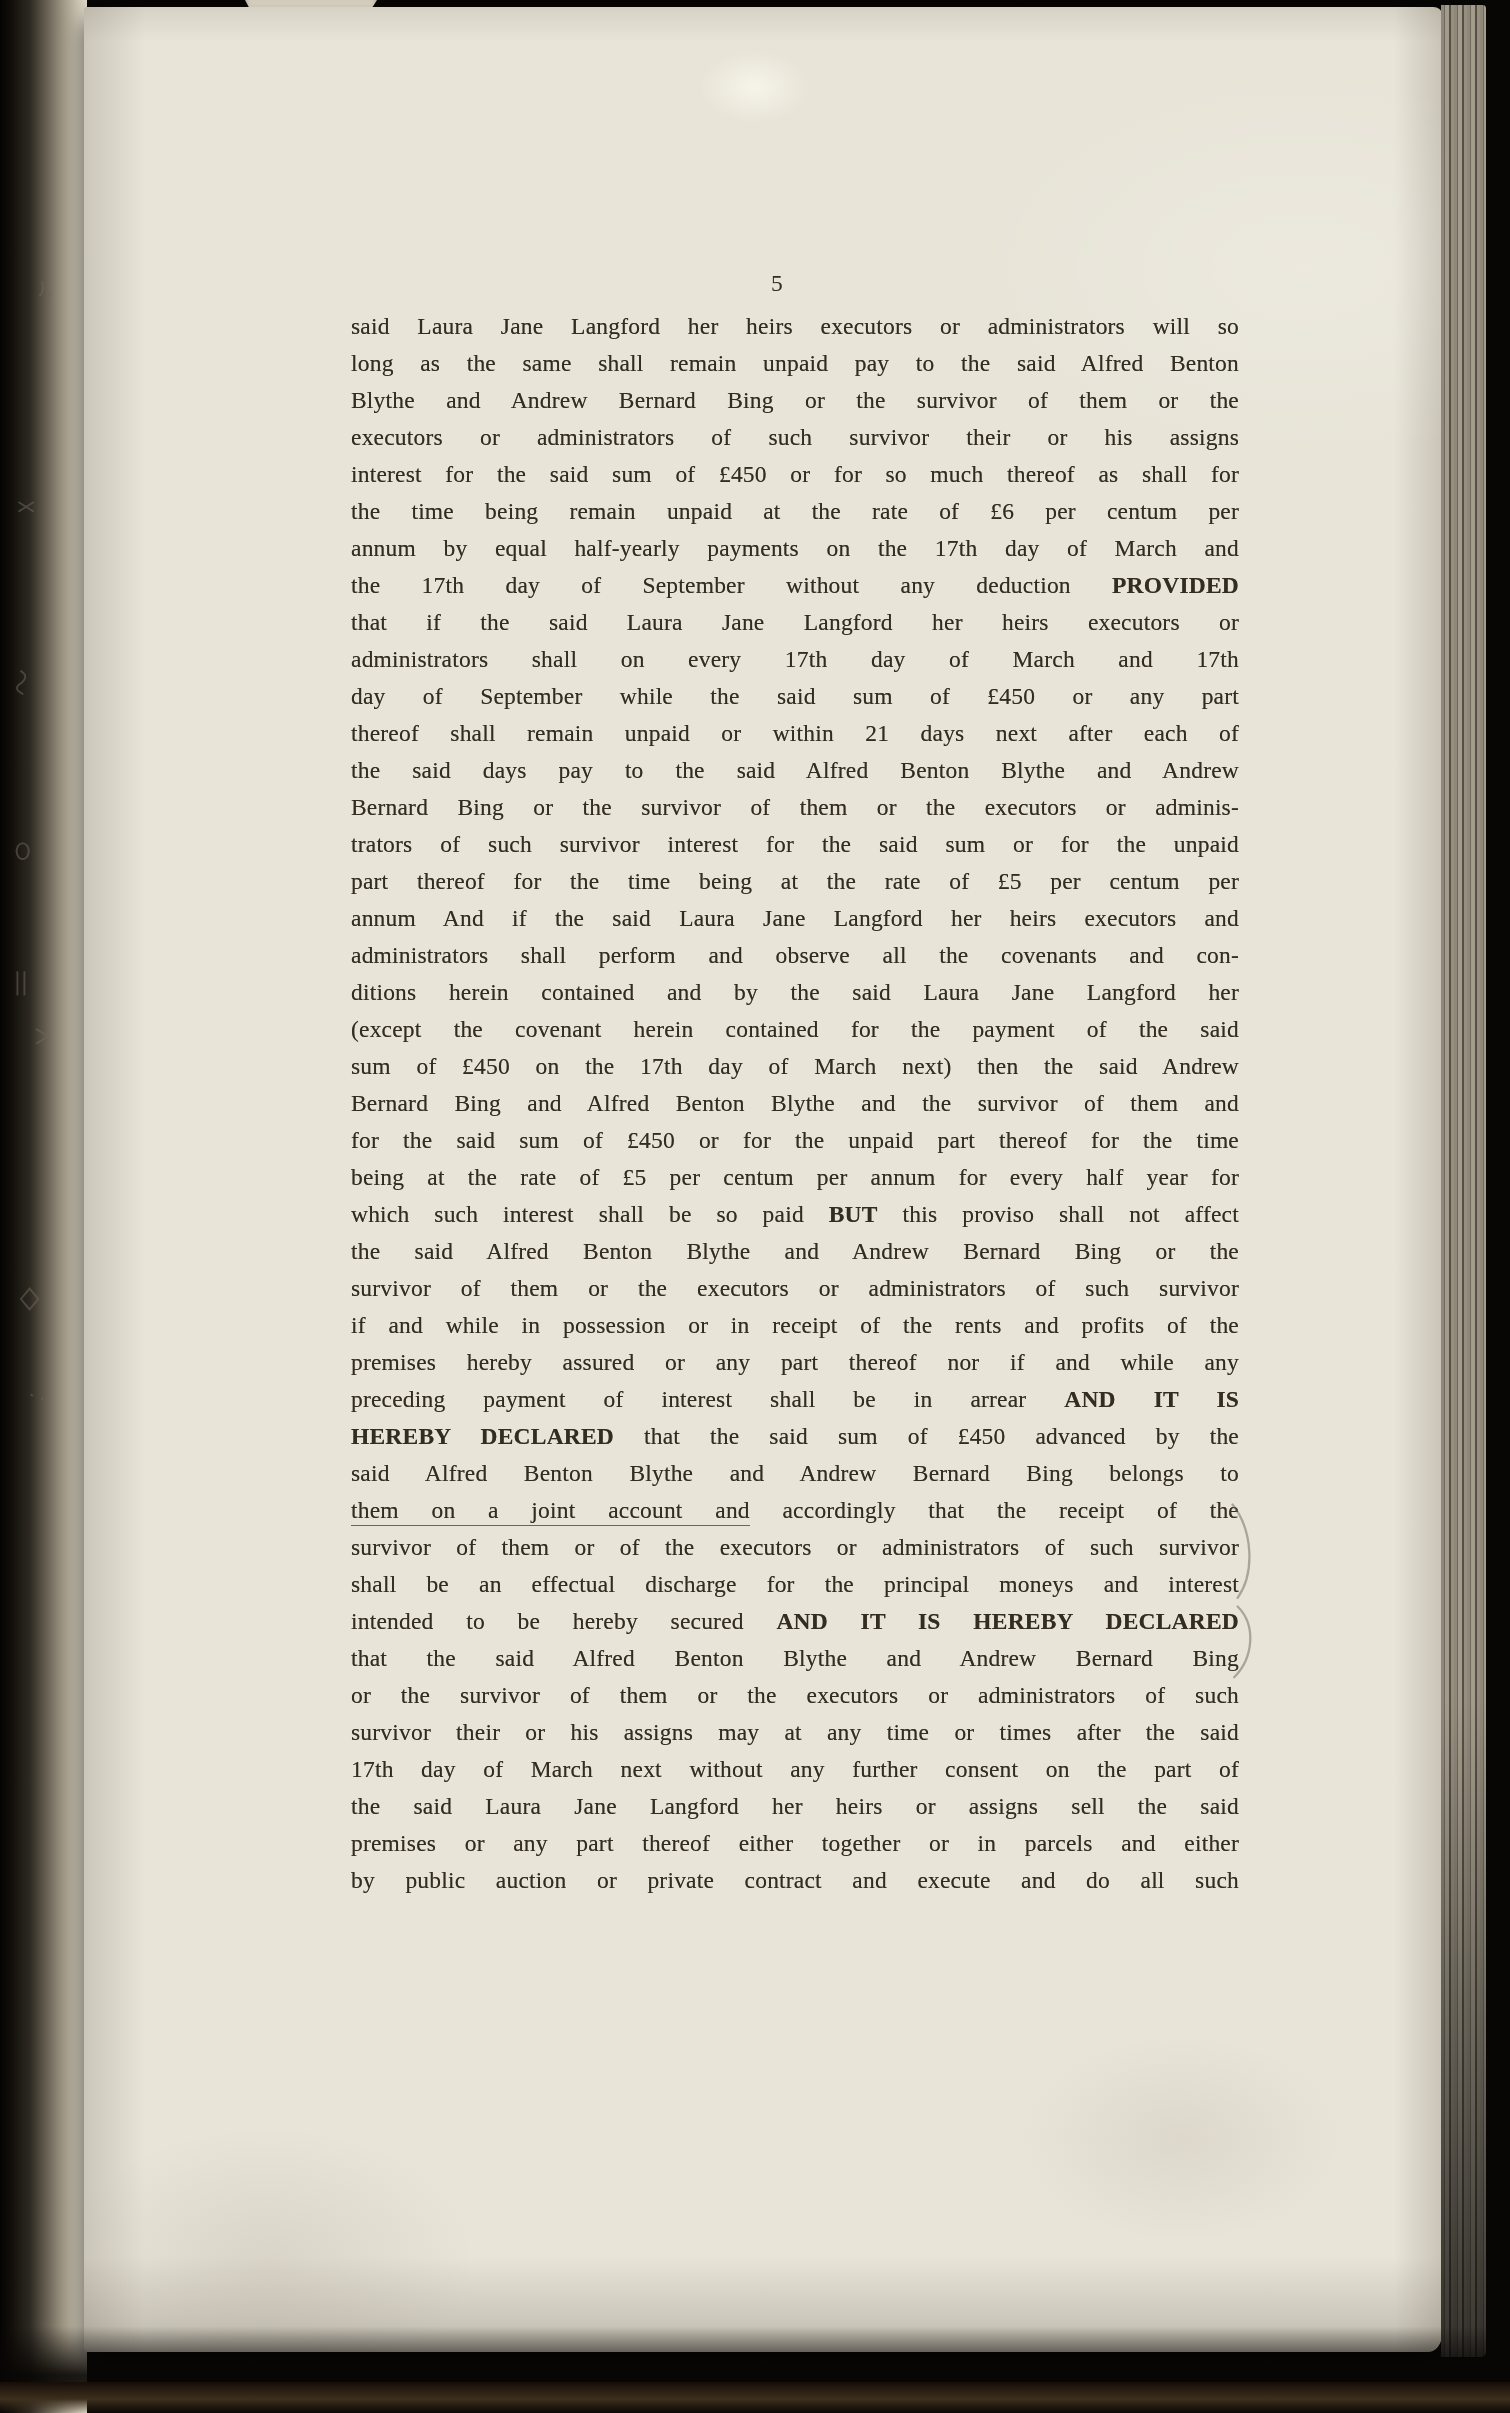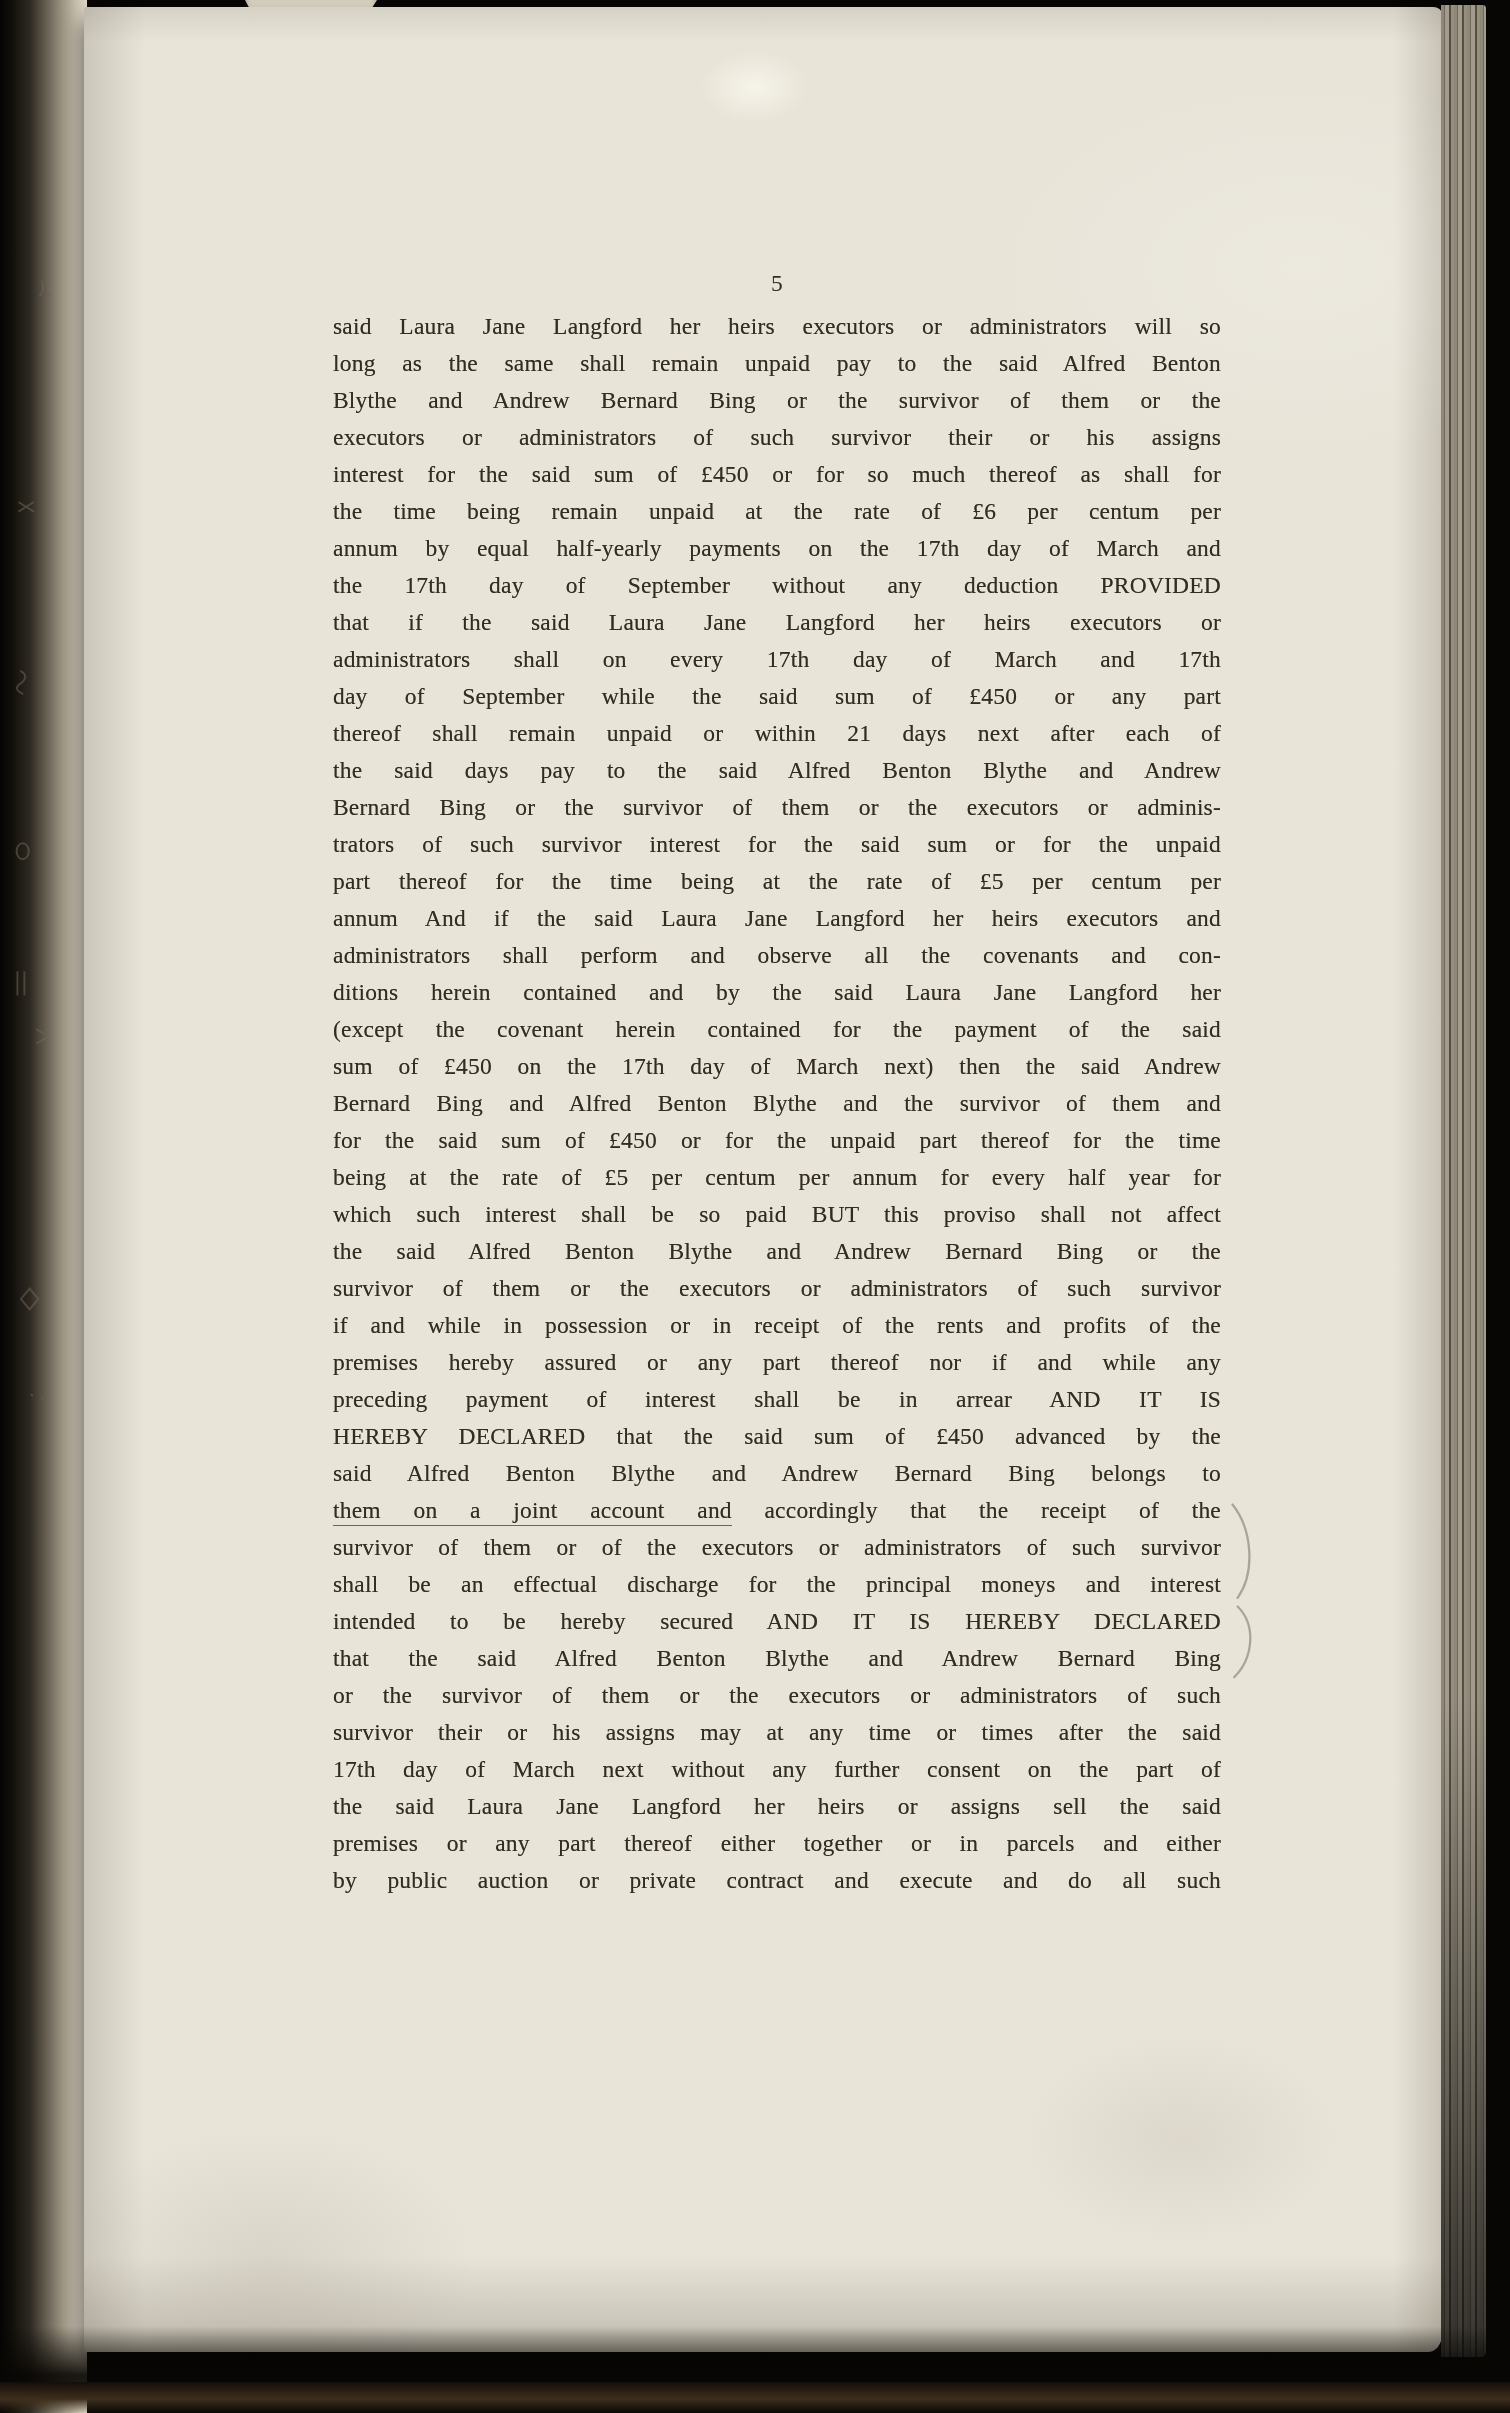--- a/index.html
+++ b/index.html
@@ -45,32 +45,32 @@
     box-shadow: 0 14px 22.6px rgba(0,0,0,.6);
   }
 
   .page-number {
     position:absolute; left:249px; top:263px; width:888px;
     text-align:center; font-size:23.5px; letter-spacing:0.3px;
     color: var(--ink, #332c22);
   }
 
   .text-block {
-    position:absolute; left:249px; top:301px; width:888px;
+    position:absolute; left:267px; top:301px; width:888px;
     color: var(--ink, #332c22);
   }
   .tline {
     font-size:23.5px; line-height:37px;
     letter-spacing:0.2px; word-spacing:1.3px;
     text-align: justify;
     -moz-text-align-last: justify;
     text-align-last: justify;
     text-shadow: 0 0 0.3px rgba(51,45,36,.55);
   }
-  .tline .b { font-weight:normal; }
+  .tline .b { font-weight:bold; }
   .tline .u {
     border-bottom: 1.7px solid var(--pencil, #6b645a);
     padding-bottom: 2px;
   }
 
   
   .pencil-marks {
     position:absolute; left:7px; top:279px; width:80px; height:1480px;
     overflow:visible;
   }

